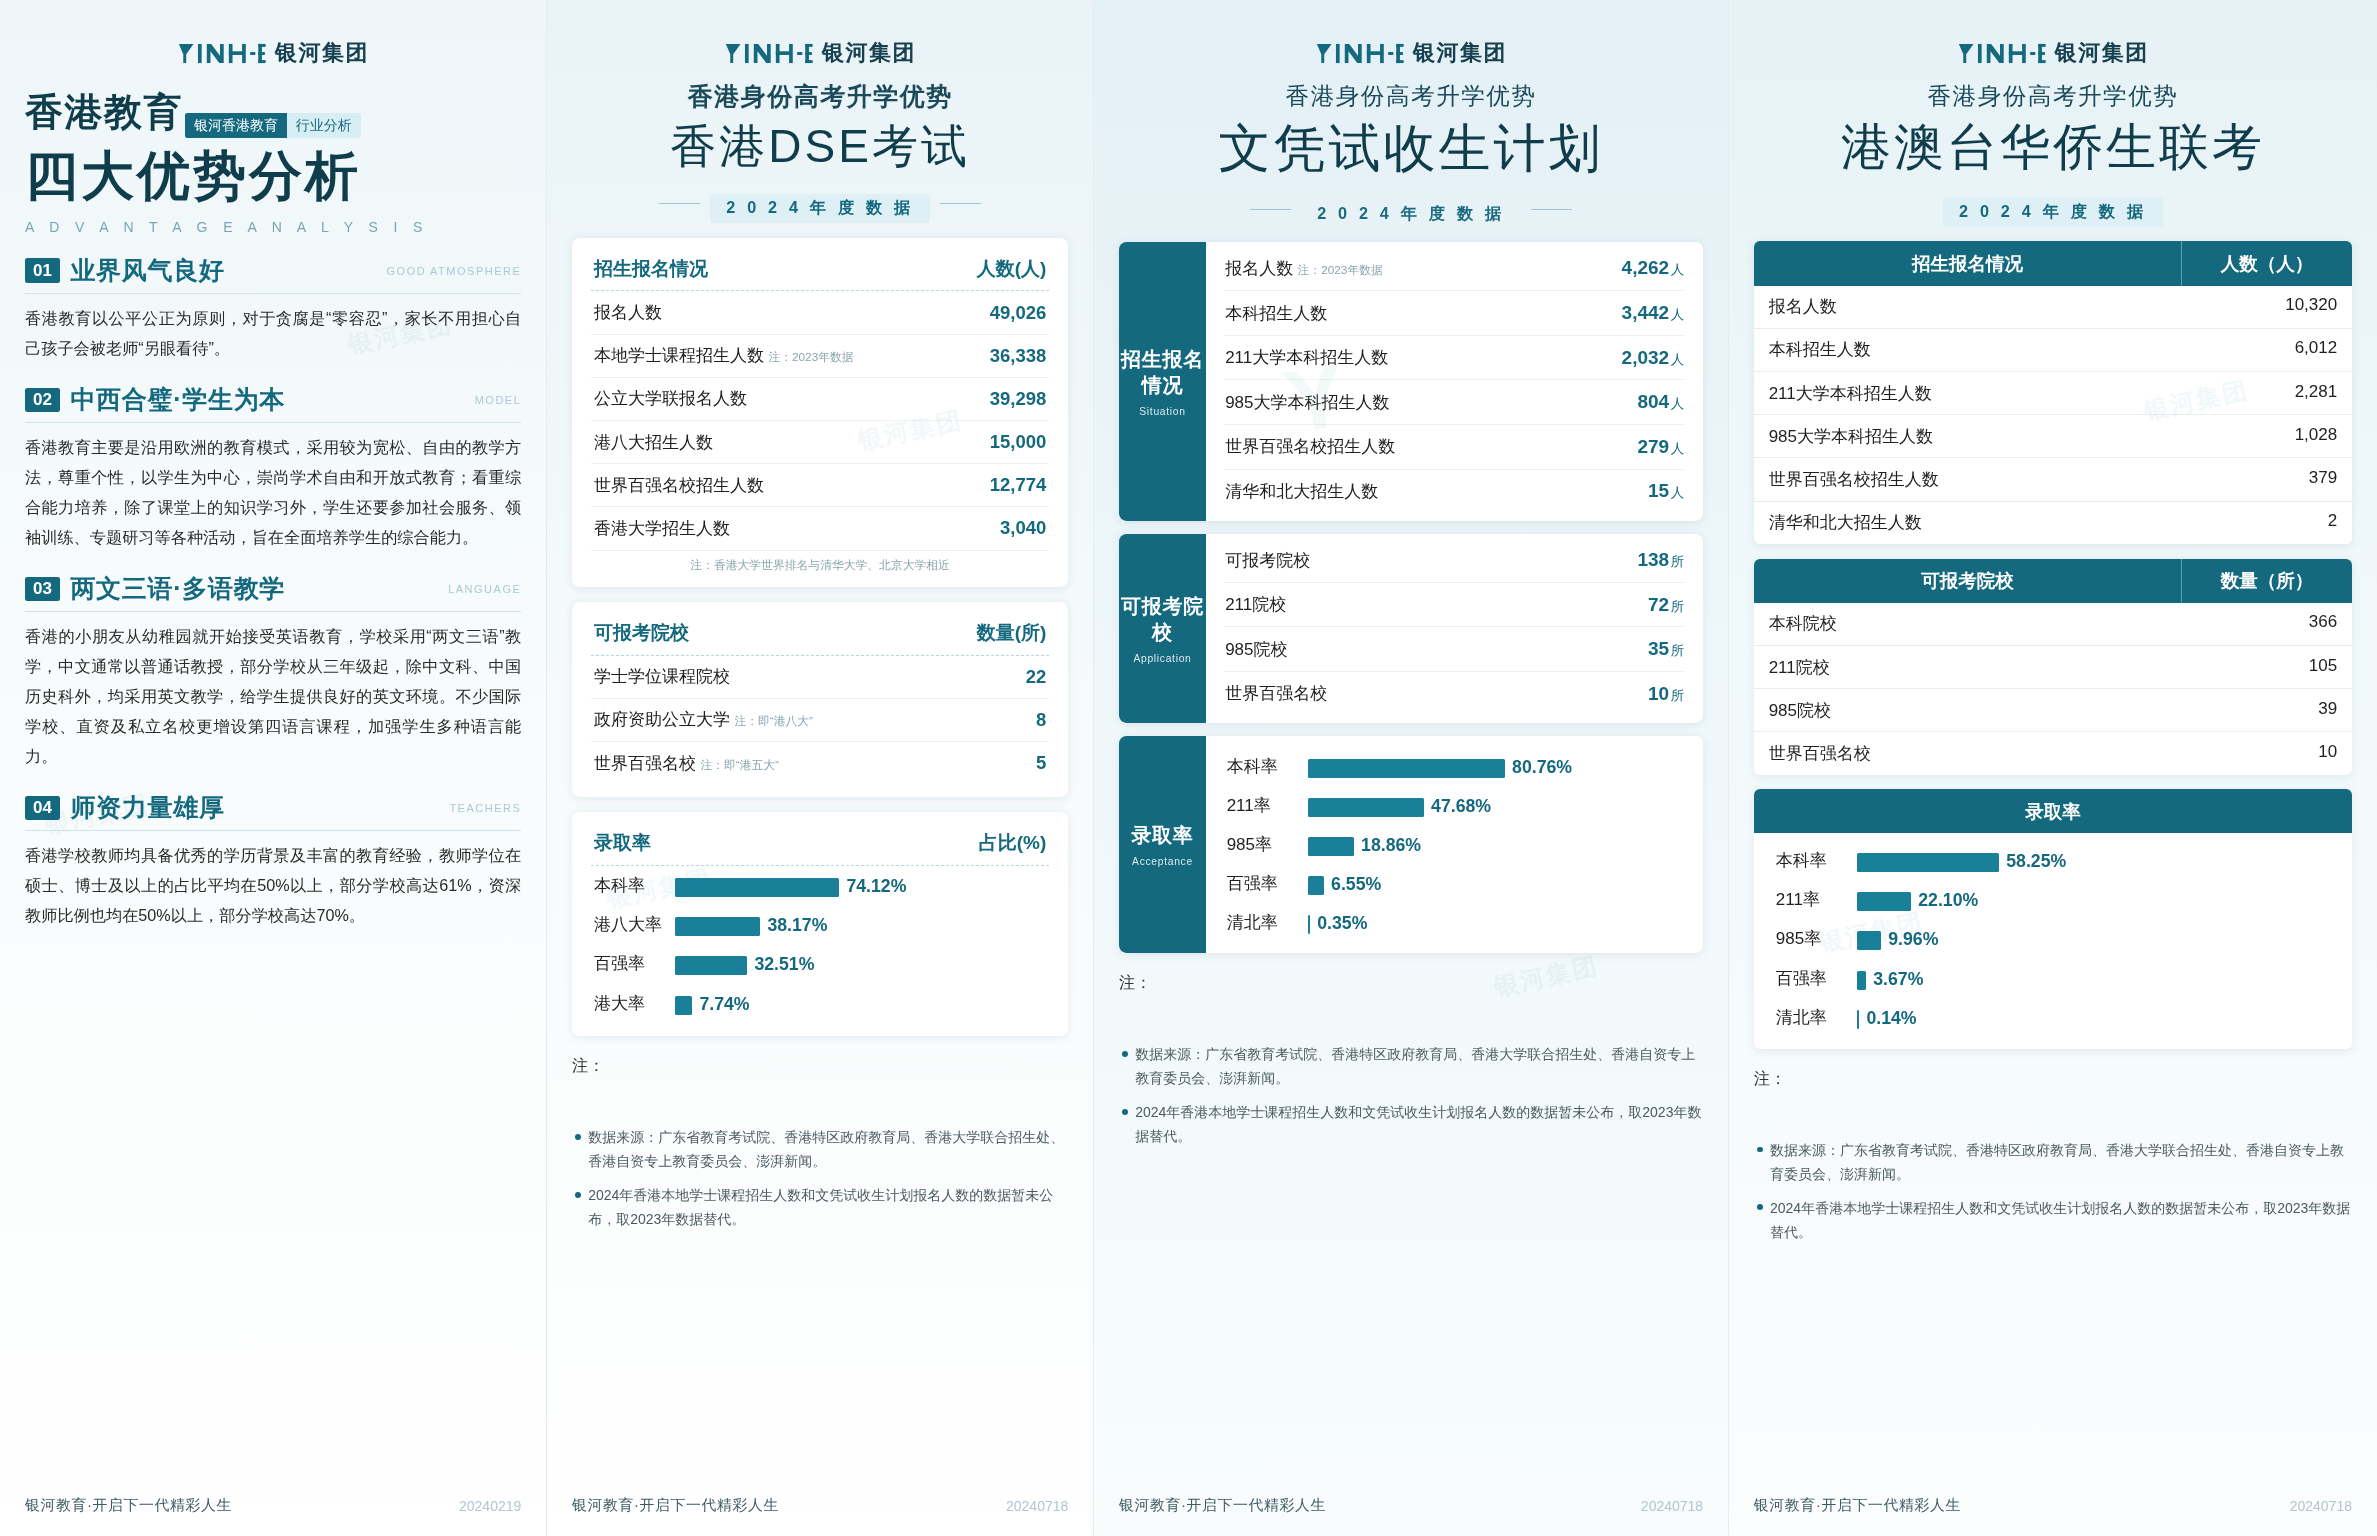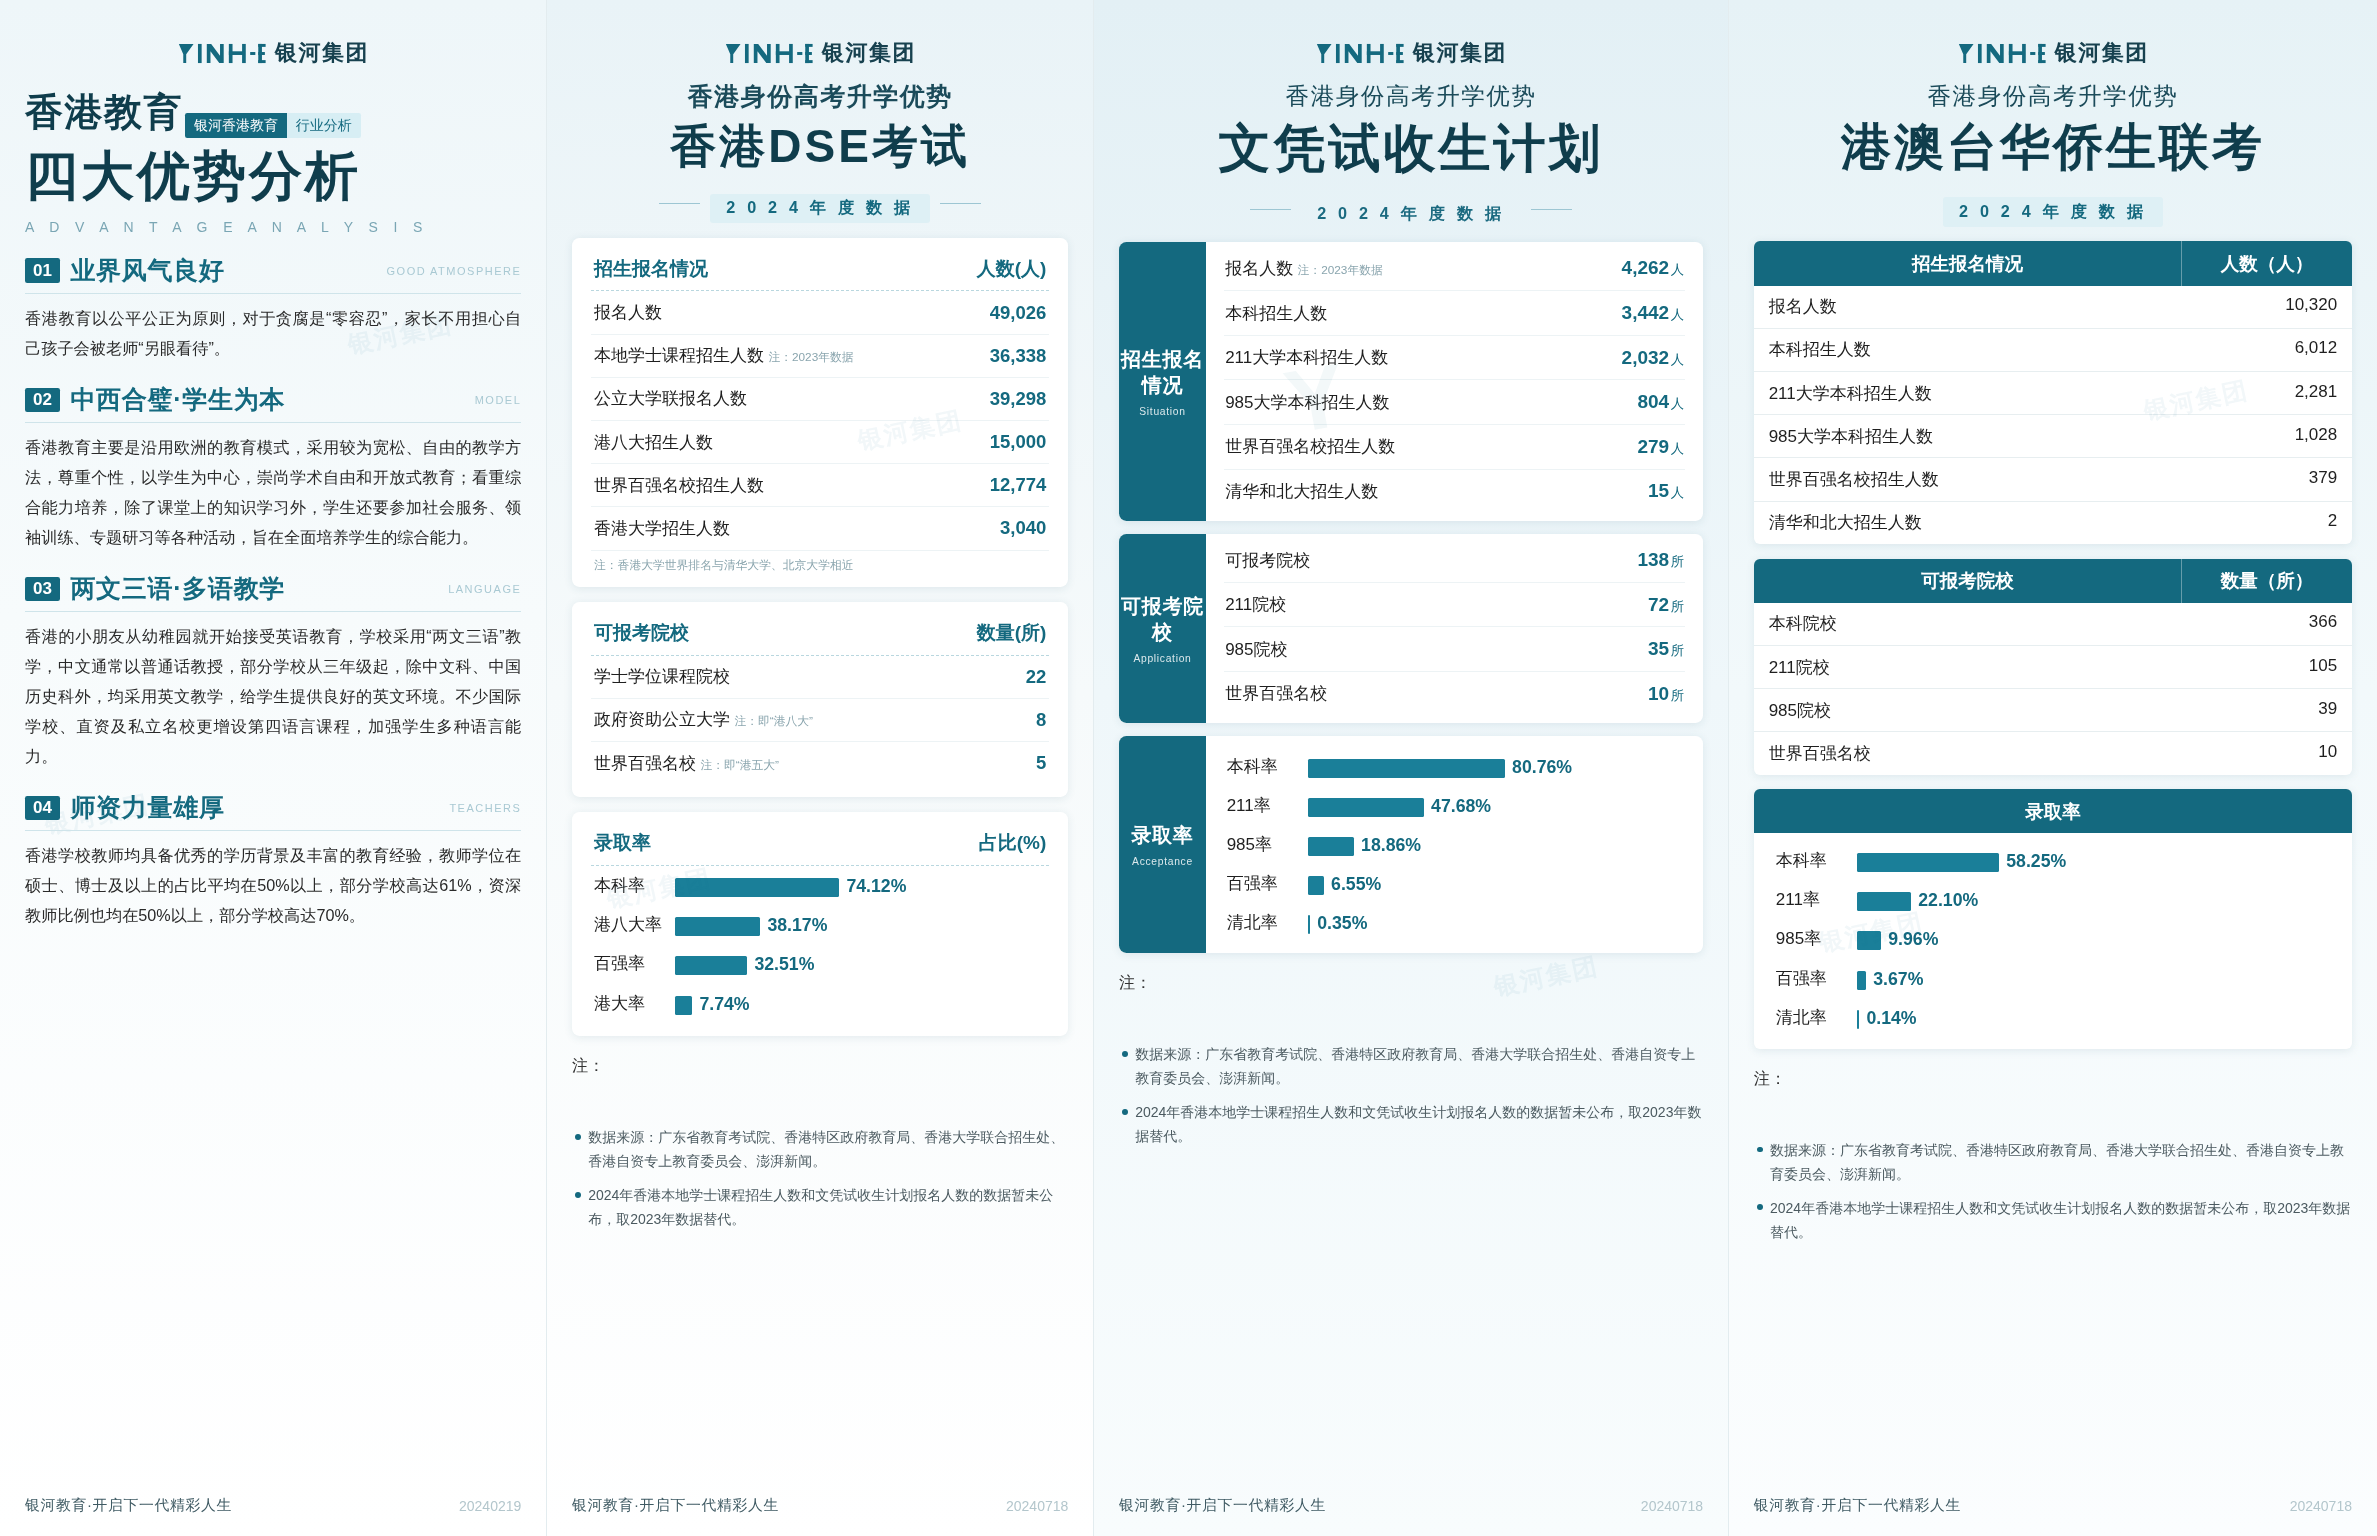--- a/index.html
+++ b/index.html
@@ -33,21 +33,21 @@
     white-space: nowrap;
   }
 
   
   .logo { display:flex; align-items:center; justify-content:center; gap:8.9px; padding-top:38px; padding-bottom: 11.8px;}
   .logo-cn { font-size: 22px; font-weight: bold; color:#17414f; letter-spacing:1.5px;}
 
   
   .head-wrap { text-align:center; }
   .sub-title { font-size: 23.6px; color:#1b4b5a; letter-spacing: 1.5px; margin-bottom: 7.4px; font-weight: 500;}
-  .main-title { font-size: 46px; font-weight: bold; color:#0f3d4c; letter-spacing: 3px; line-height:1.15; }
+  .main-title { font-size: 46px; font-weight: normal; color:#0f3d4c; letter-spacing: 3px; line-height:1.15; }
   .year-badge {
     display:inline-flex; align-items:center; justify-content:center;
     margin-top: 10.3px; padding: 3.7px 16.2px;
     background:#def0f5; color:#14697f; font-size:16.2px; letter-spacing:3.7px; font-weight:bold;
     border-radius:3px;
   }
   .year-line { display:flex; align-items:center; justify-content:center; gap:10.3px; margin-top:10.3px;}
   .year-line .ln { width:41px; height:0.7px; background:#9dc6d3; }
 
   
@@ -75,21 +75,21 @@
   .card-pad { padding: 7.4px 19px 13.3px 19px; }
   .thead { display:flex; align-items:center; justify-content:space-between;
            border-bottom:0.7px dashed #b9d7df; padding: 10.3px 3px 8.9px 3px;}
   .thead .t1 { font-size:19px; font-weight:bold; color:#14697f;}
   .thead .t2 { font-size:19px; font-weight:bold; color:#14697f;}
   .trow { display:flex; align-items:center; justify-content:space-between; padding: 9.6px 3px; border-bottom:0.7px solid #edf3f5;}
   .trow:last-child { border-bottom:none; }
   .trow .k { font-size:17px; color:#1f1f1f;}
   .trow .k .note { font-size:11.8px; color:#8aa5ae; margin-left:4.4px;}
   .trow .v { font-size:18.5px; font-weight:bold; color:#14697f;}
-  .tnote { font-size:11.8px; color:#8aa5ae; text-align:left; padding: 7.4px 3px 0 3px;}
+  .tnote { font-size:11.8px; color:#8aa5ae; text-align:center; padding: 7.4px 3px 0 3px;}
 
   
   .bh-table { background:#fff; border-radius:5.9px; margin-top:14.8px; overflow:hidden;
               box-shadow: 0 1.5px 8.9px rgba(40,90,110,0.10); }
   .bh-head { display:flex; background:#14697f; color:#fff; }
   .bh-head div { padding: 9.6px 14.8px; font-size:18.5px; font-weight:bold;}
   .bh-head .c1 { flex:1; border-right:0.7px solid rgba(255,255,255,.35); text-align:center;}
   .bh-head .c2 { width:170px; text-align:center;}
   .bh-row { display:flex; border-bottom:0.7px solid #e7eef0; }
   .bh-row:last-child { border-bottom:none;}

